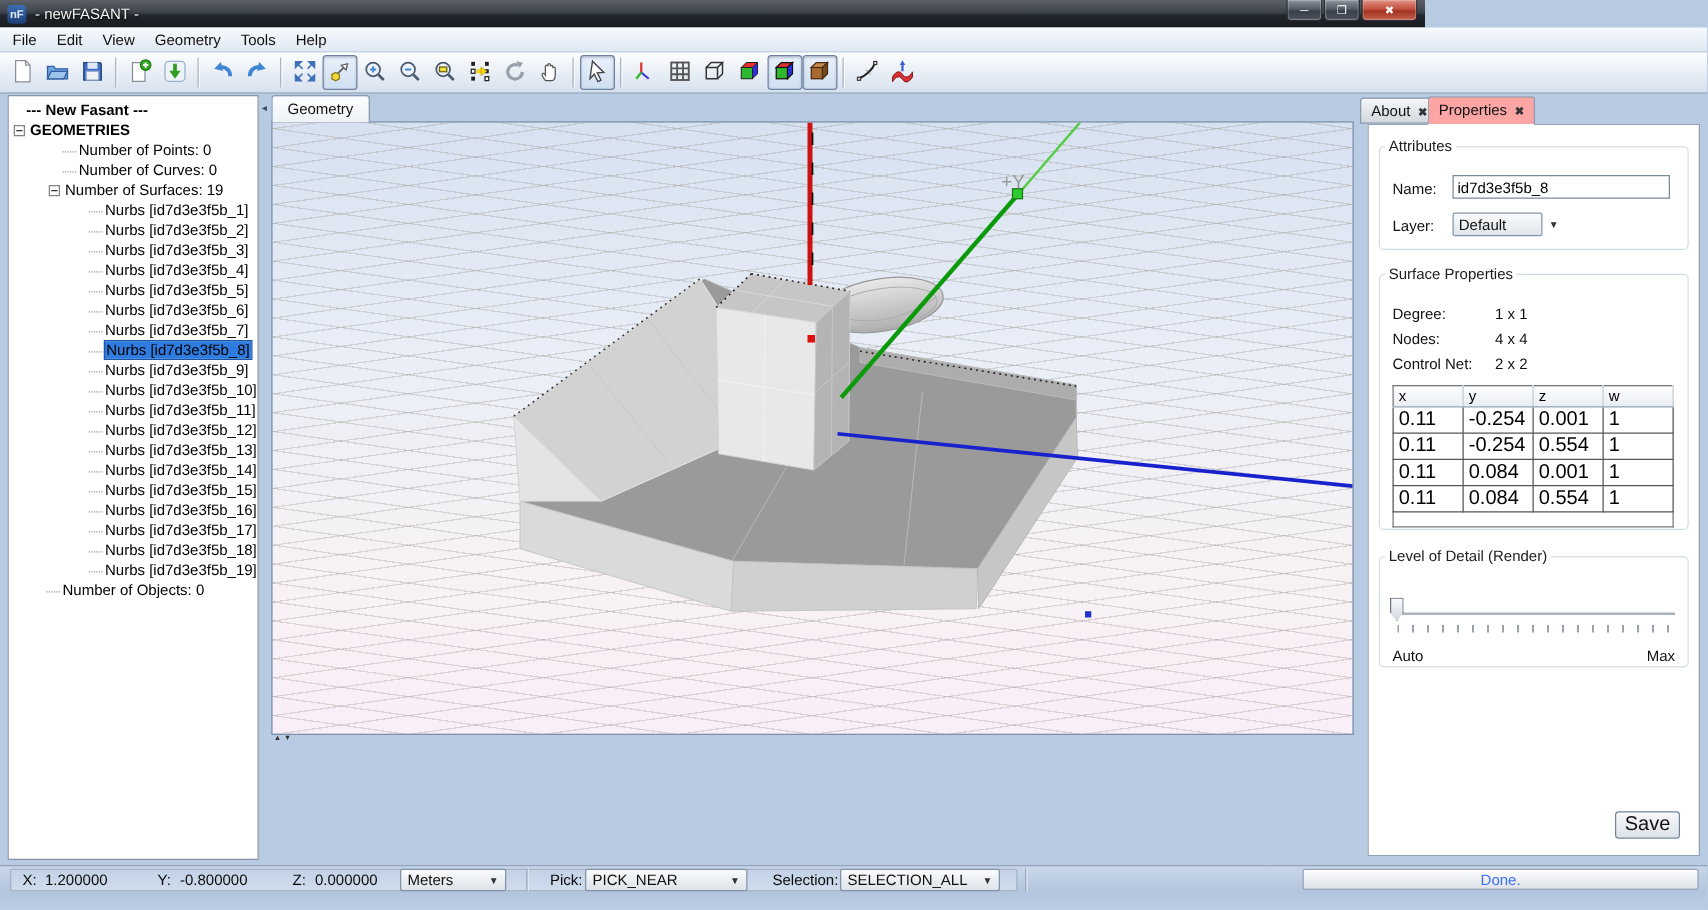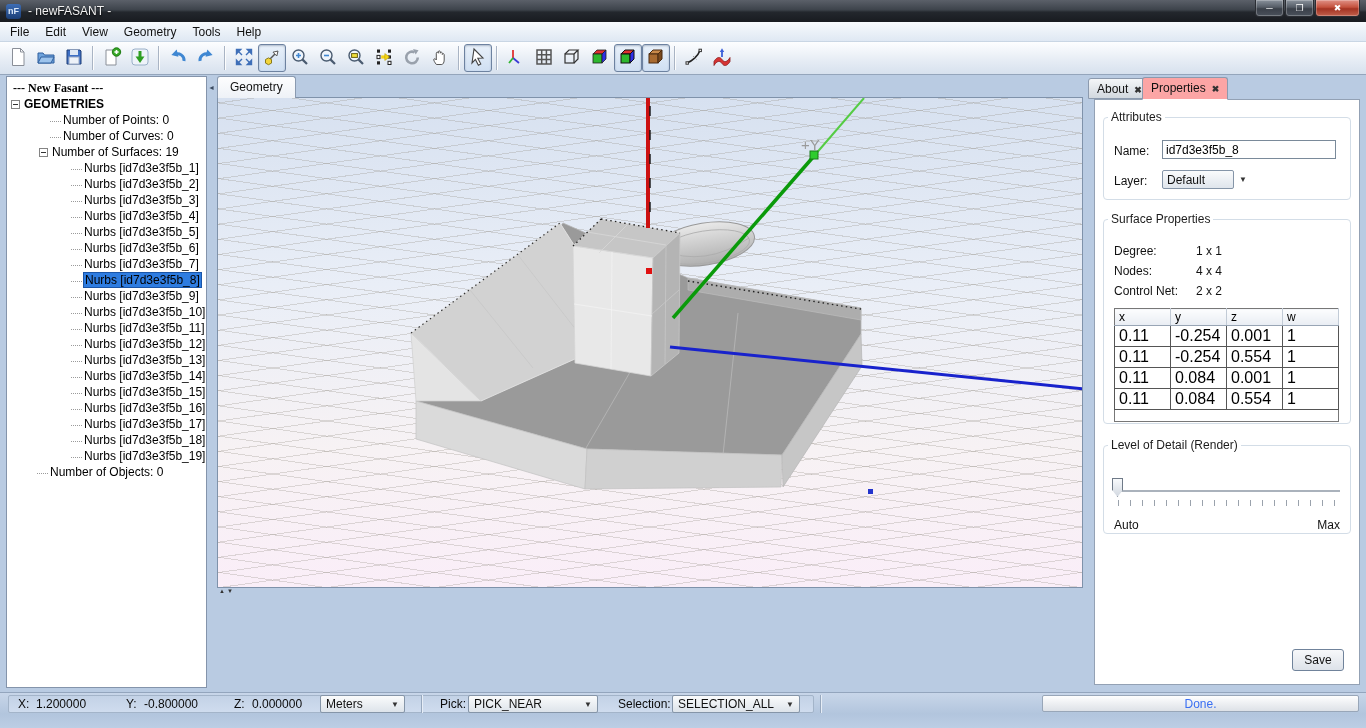--- a/index.html
+++ b/index.html
@@ -1,20 +1,20 @@
 <!DOCTYPE html>
 <html><head>
 <meta charset="utf-8">
 <style>
   * { margin:0; padding:0; box-sizing:border-box; }
   body { font-family:"Liberation Sans", sans-serif; font-size:12px; background:#b9cbe2; }
   .win { position:relative; width:1366px; height:728px; overflow:hidden; background:#b9cbe2; }
 
   
-  .titlebar { position:absolute; left:0; top:0; width:1366px; height:22px;
+  .titlebar { position:absolute; left:0; top:0; width:1140px; height:22px;
     background:linear-gradient(#5b6069,#3d434b 45%,#23272d 55%,#181b20);
     display:flex; align-items:center; color:#f2f2f2; }
   .app-icon { width:15px; height:15px; margin:0 7px 0 6px; border-radius:3px;
     background:linear-gradient(#3d6db5,#1c3f77); color:#dce8f8; font-size:9px; font-weight:bold;
     display:flex; align-items:center; justify-content:center; }
   .title-text { font-size:12px; text-shadow:0 1px 2px #000; }
   .win-btns { position:absolute; right:6px; top:0; display:flex; }
   .wbtn { height:17px; border:1px solid #2a2d33; border-top:none; border-radius:0 0 4px 4px;
     background:linear-gradient(#8a929c,#555c66 45%,#3a4049 55%,#4a515b);
     color:#fff; display:flex; align-items:center; justify-content:center; font-size:9px; margin-left:1px;
@@ -39,21 +39,21 @@
   .tsep { width:0; height:24px; border-left:1px solid #a9b4c4; border-right:1px solid #fdfdfd; margin:0 4px; }
 
   
   .main { position:absolute; left:0; top:75px; width:1366px; height:617px; background:#b9cbe2; }
 
   
   .tree-panel { position:absolute; left:6px; top:1px; width:201px; height:612px;
     background:#fff; border:1px solid #8494ab; overflow:hidden; padding-top:3px; }
   .trow { height:16px; line-height:16px; white-space:nowrap; color:#000; }
   .trow.bold { font-weight:bold; }
-  .d0 { padding-left:6px;font-family:Liberation Serif, serif; } .dg { padding-left:4px; }
+  .d0 { padding-left:14px; } .dg { padding-left:4px; }
   .d1 { padding-left:43px; } .d2 { padding-left:64px; } .dob { padding-left:30px; }
   .expander { display:inline-block; width:9px; height:9px; border:1px solid #848484; background:#fff;
     position:relative; vertical-align:middle; margin-right:4px; }
   .expander::after { content:""; position:absolute; left:1px; top:3px; width:5px; height:1px; background:#333; }
   .stub { display:inline-block; width:11px; height:3px; border-top:1px dotted #9a9a9a; margin-right:2px; }
   .sel-label { background:#2e7ce0; color:#000000; outline:1px solid #1a55a8; padding:0 1px; }
   .tree-splitter { position:absolute; left:207px; top:1px; width:8px; height:612px; }
   .tree-splitter .tri { position:absolute; left:1px; top:8px; font-size:7px; color:#3a4a60; }
 
   
@@ -110,21 +110,21 @@
   .slider-thumb { position:absolute; left:8px; top:26px; width:11px; height:19px;
     background:linear-gradient(#f8fafc,#d3d9e1); border:1px solid #6f7a88;
     clip-path:polygon(0 0,100% 0,100% 62%,50% 100%,0 62%); }
   .slider-ticks { position:absolute; left:14px; top:48px; width:222px; height:6px;
     background:repeating-linear-gradient(90deg,#9aa2ac 0 1px,transparent 1px 12px); }
   .lod-min { position:absolute; left:10px; top:66px; color:#111; }
   .lod-max { position:absolute; right:10px; top:66px; color:#111; }
 
   .save-btn { position:absolute; left:197px; top:549px; width:52px; height:22px;
     border:1px solid #70839b; border-radius:3px; background:linear-gradient(#f7f8fa,#dde2e9);
-    font-size:12px; color:#111; display:flex; align-items:center; justify-content:center; }
+    font-size:16px; color:#111; display:flex; align-items:center; justify-content:center; }
 
   
   .statusbar { position:absolute; left:0; top:692px; width:1366px; height:36px;
     background:linear-gradient(#c8d6e9,#b2c5dd 60%,#bccee4); border-top:1px solid #93a5bd; }
   .sb-inset { position:absolute; left:8px; top:2px; width:806px; height:18px;
     border:1px solid #a3b4c9; border-radius:2px; background:linear-gradient(#c3d2e6,#cfdcee); }
   .sb-label { position:absolute; top:4px; color:#0a0a0a; }
   .sb-dd { position:absolute; top:2px; height:18px; display:flex; align-items:center;
     border:1px solid #8595a8; border-radius:2px; background:linear-gradient(#fafbfc,#dde3ea);
     padding:0 5px; color:#111; }

